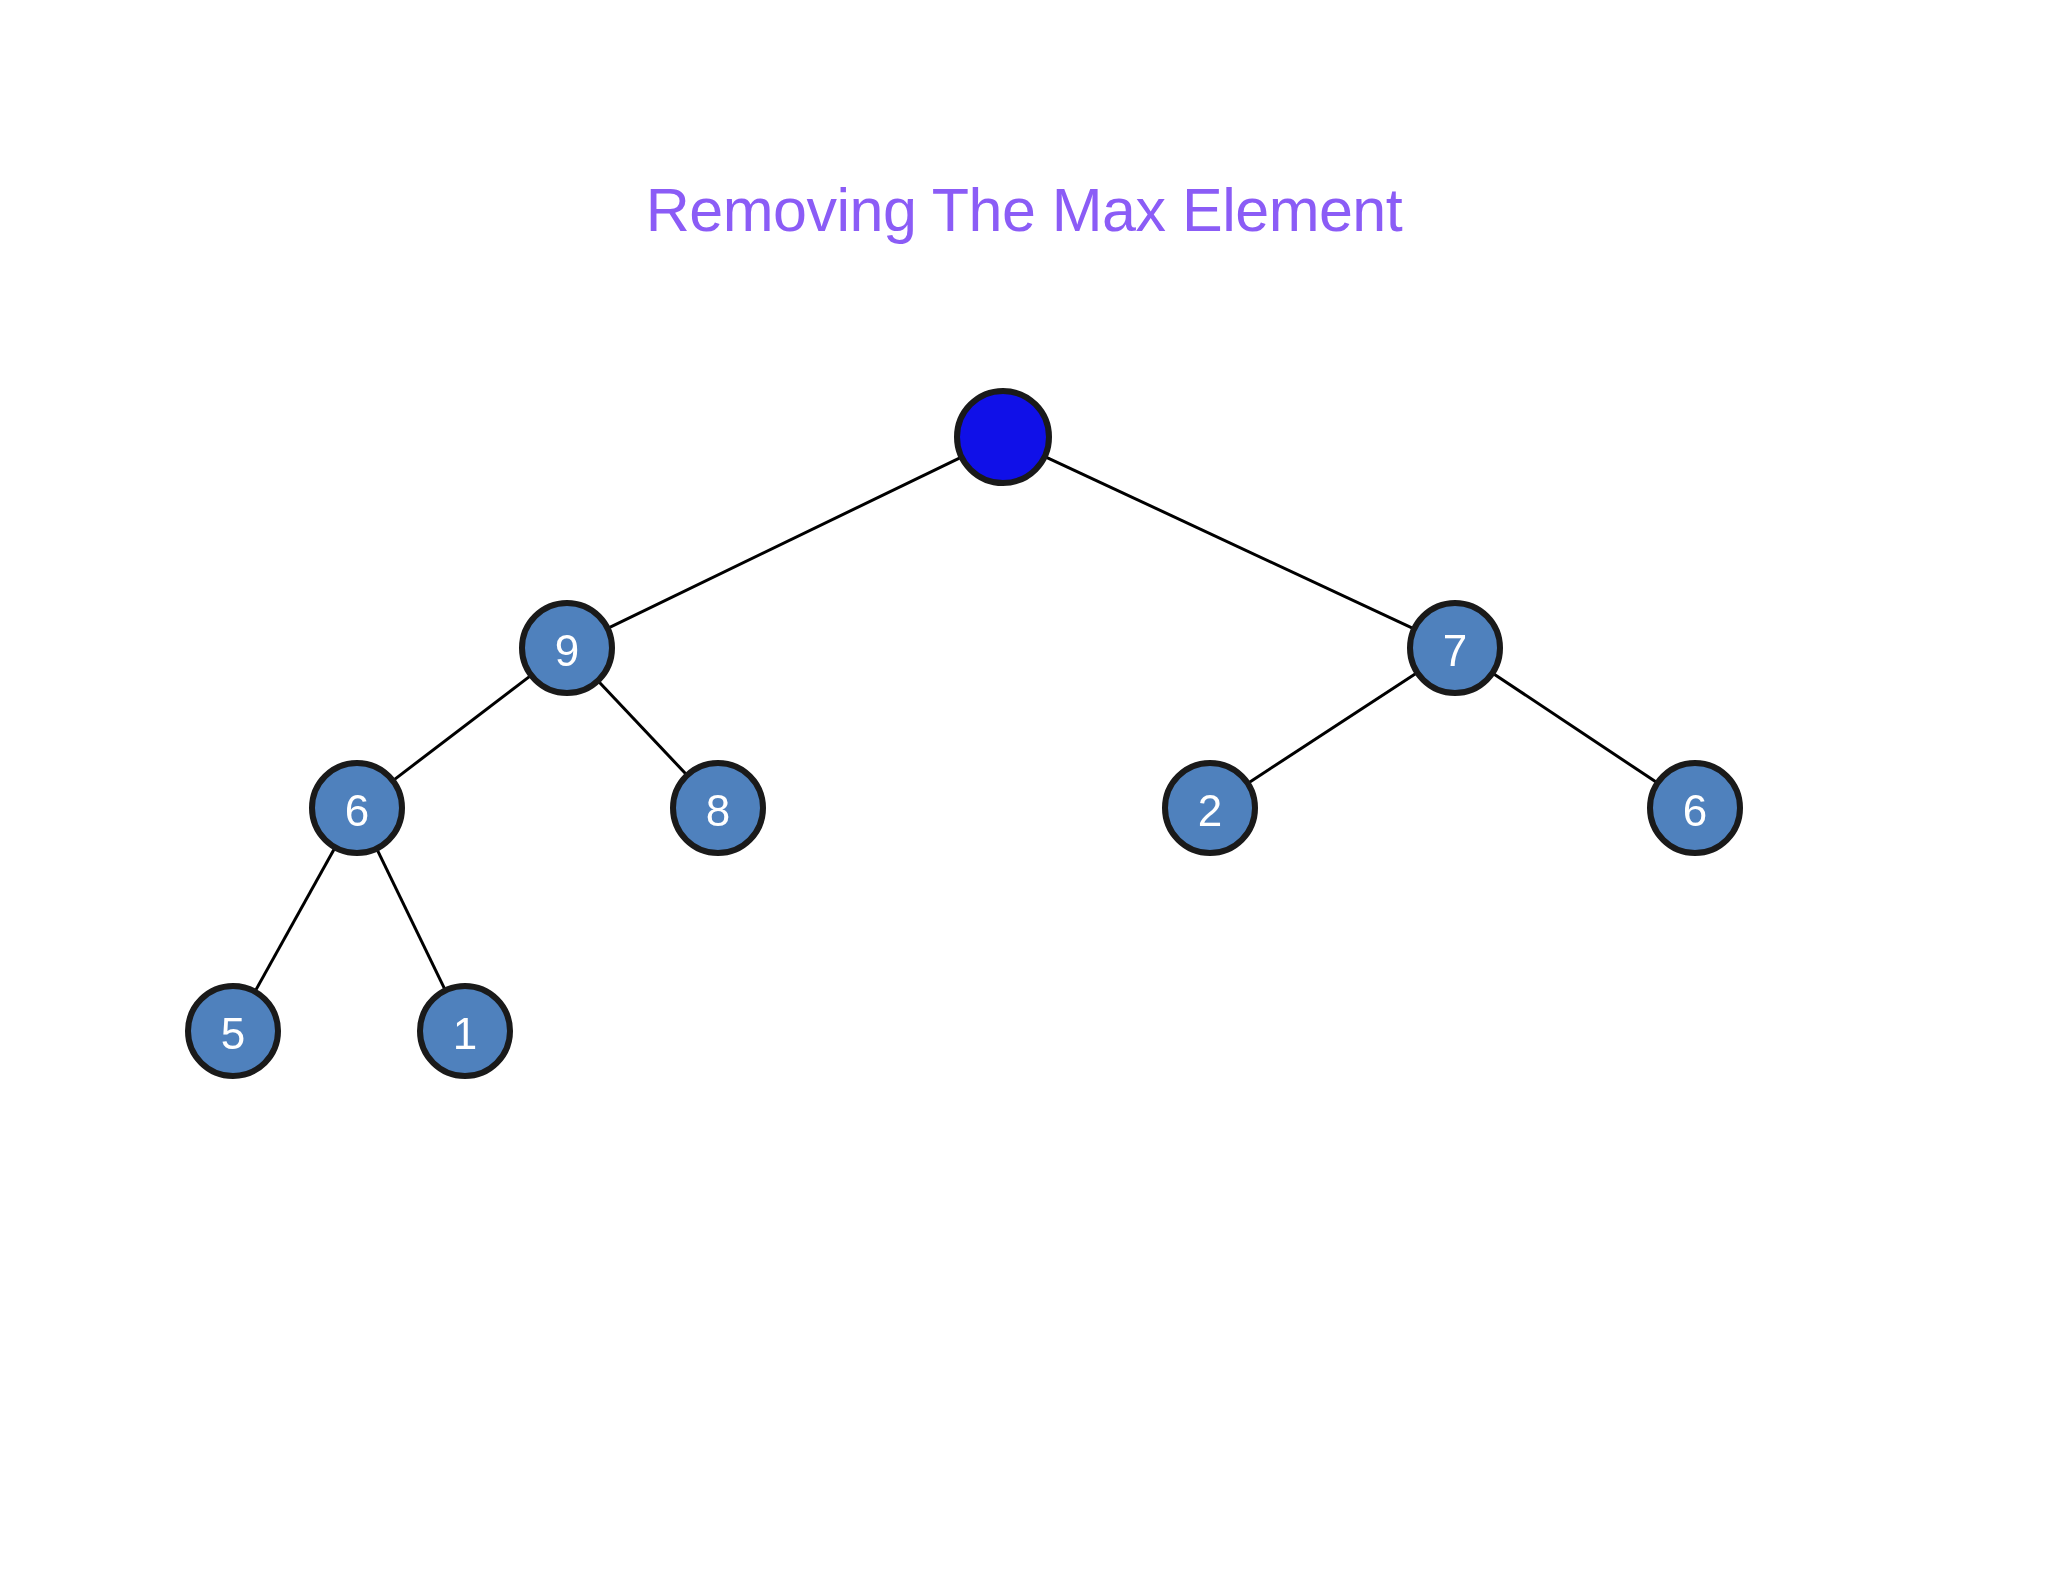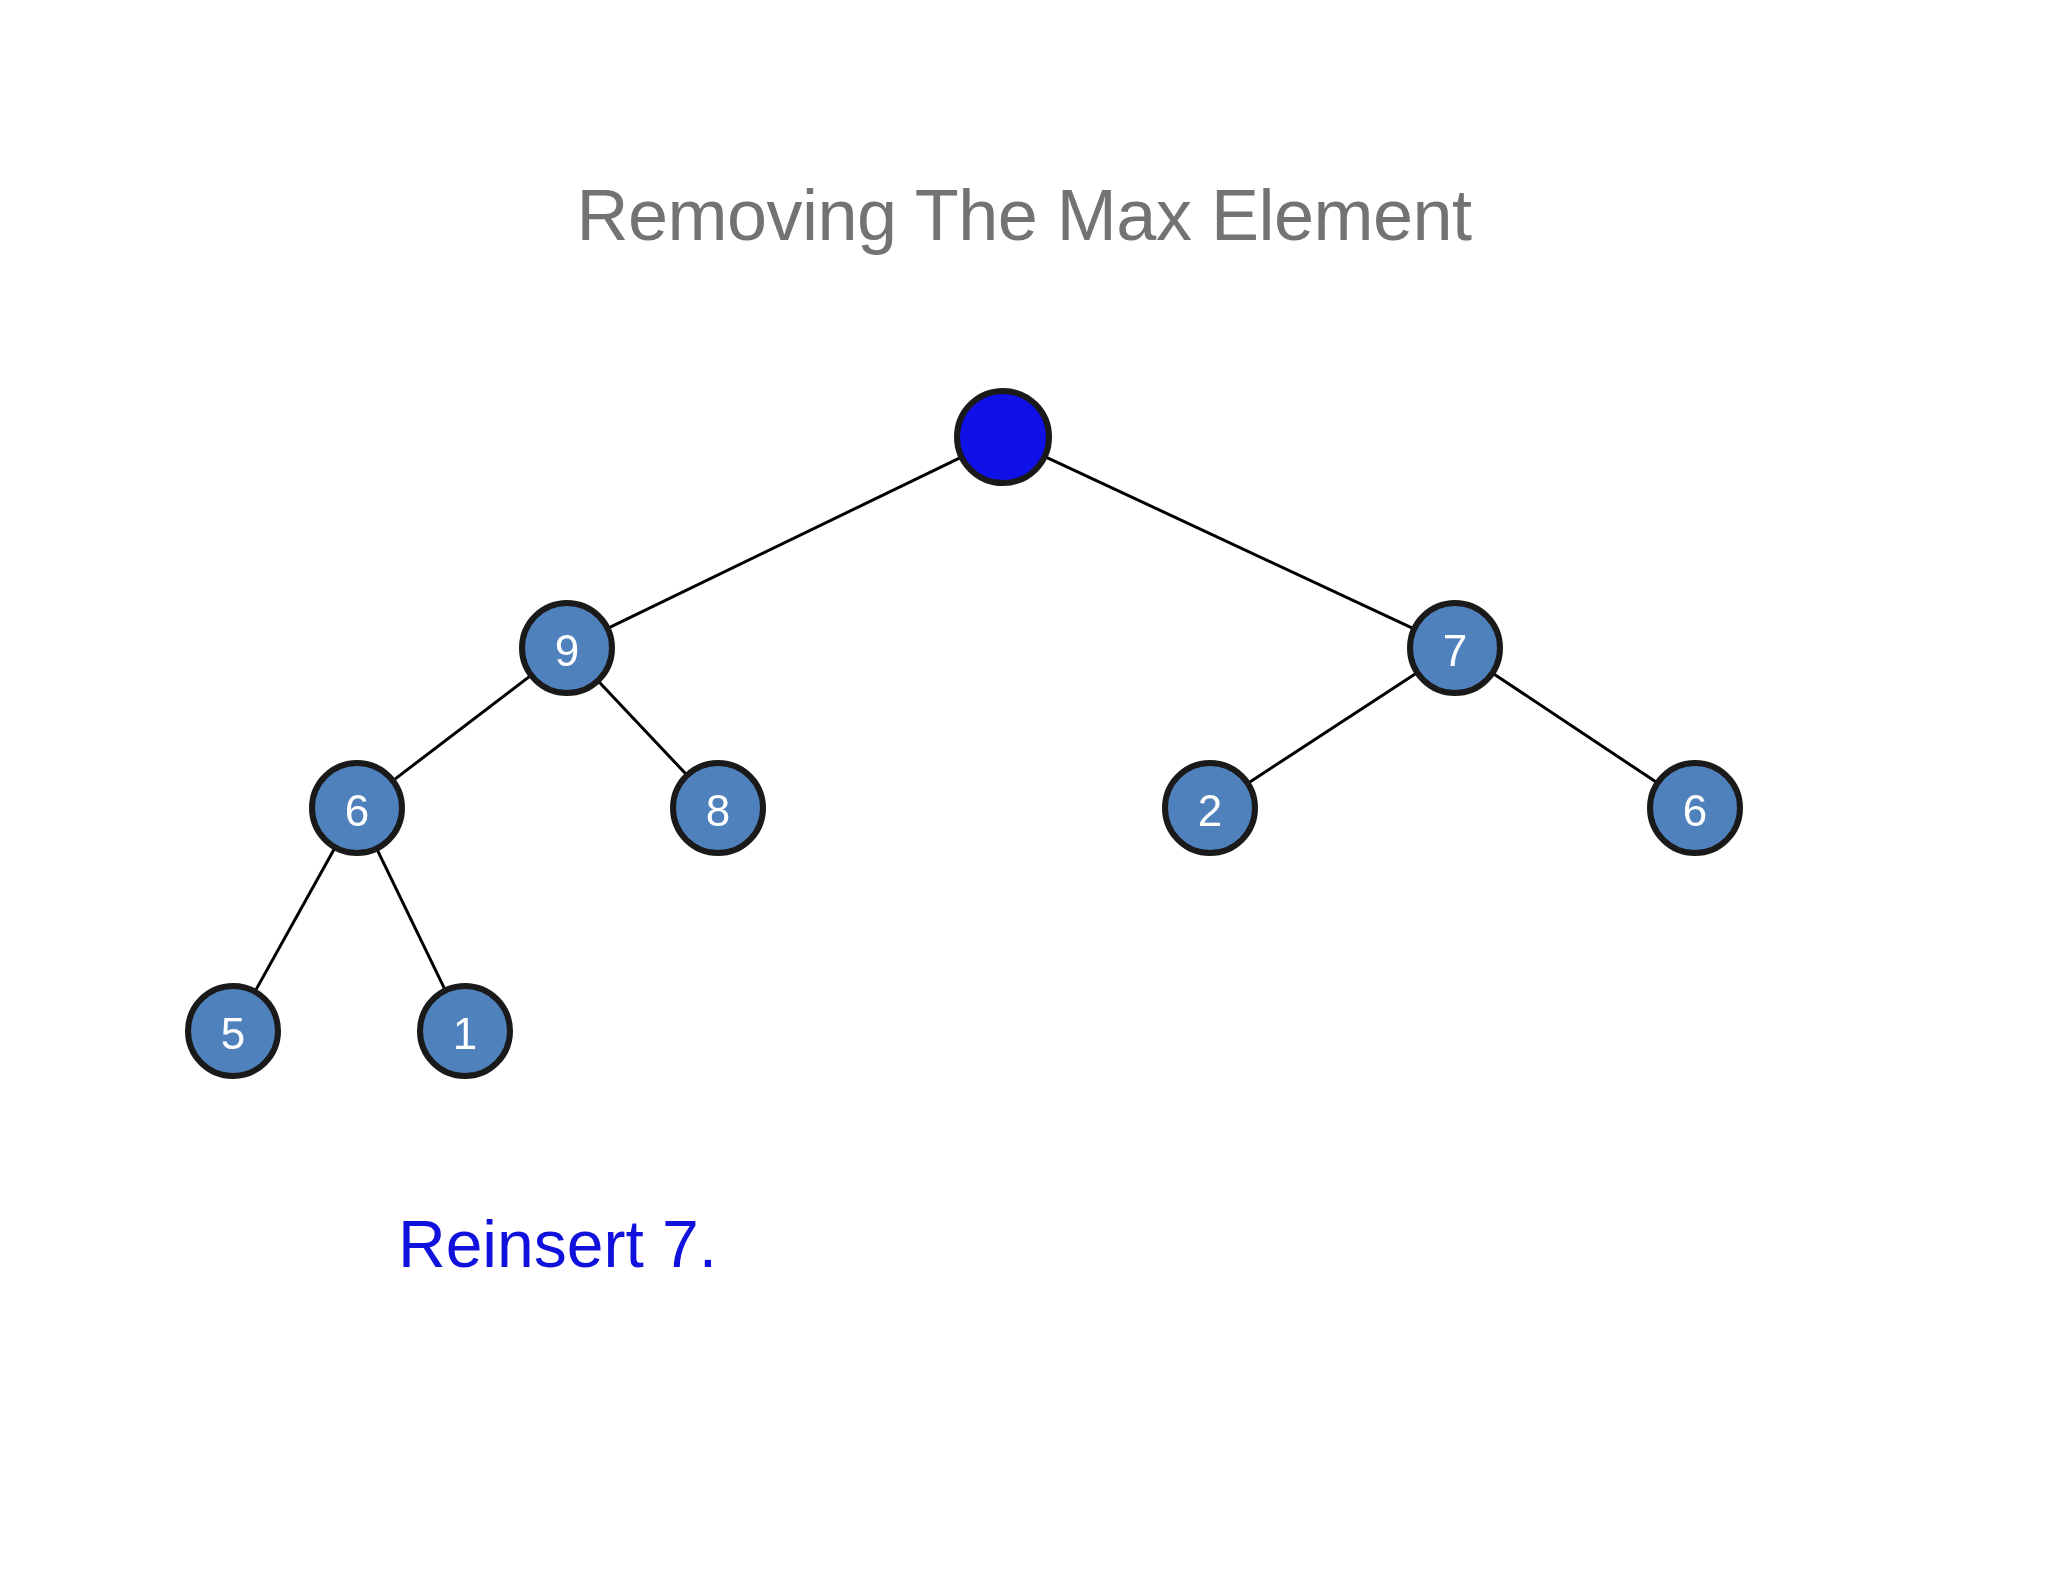--- a/index.html
+++ b/index.html
@@ -18,24 +18,24 @@
     background: #ffffff;
     overflow: hidden;
   }
   #slide-title {
     position: absolute;
     left: 0;
     top: 178px;
     width: 2048px;
     text-align: center;
     font-family: "Liberation Sans", "DejaVu Sans", sans-serif;
-    font-size: 72px;
+    font-size: 61px;
     font-weight: 400;
     letter-spacing: -0.5px;
-    color: #737373;
+    color: #8b5cf6;
     line-height: 1.05;
     white-space: nowrap;
   }
   #tree-svg {
     position: absolute;
     left: 0;
     top: 0;
     width: 2048px;
     height: 1582px;
   }
@@ -118,15 +118,14 @@
           <circle cx="233" cy="1031" r="45" fill="#4F81BD" class="node-circle" stroke="#1a1a1a"></circle>
           <text x="233" y="1033" class="node-label" fill="#ffffff">5</text>
         </g>
         <g>
           <circle cx="465" cy="1031" r="45" fill="#4F81BD" class="node-circle" stroke="#1a1a1a"></circle>
           <text x="465" y="1033" class="node-label" fill="#ffffff">1</text>
         </g>
       </g>
   </svg>
 
-  <div id="caption">Reinsert 7.</div>
 
 </div>
 
 </body></html>

